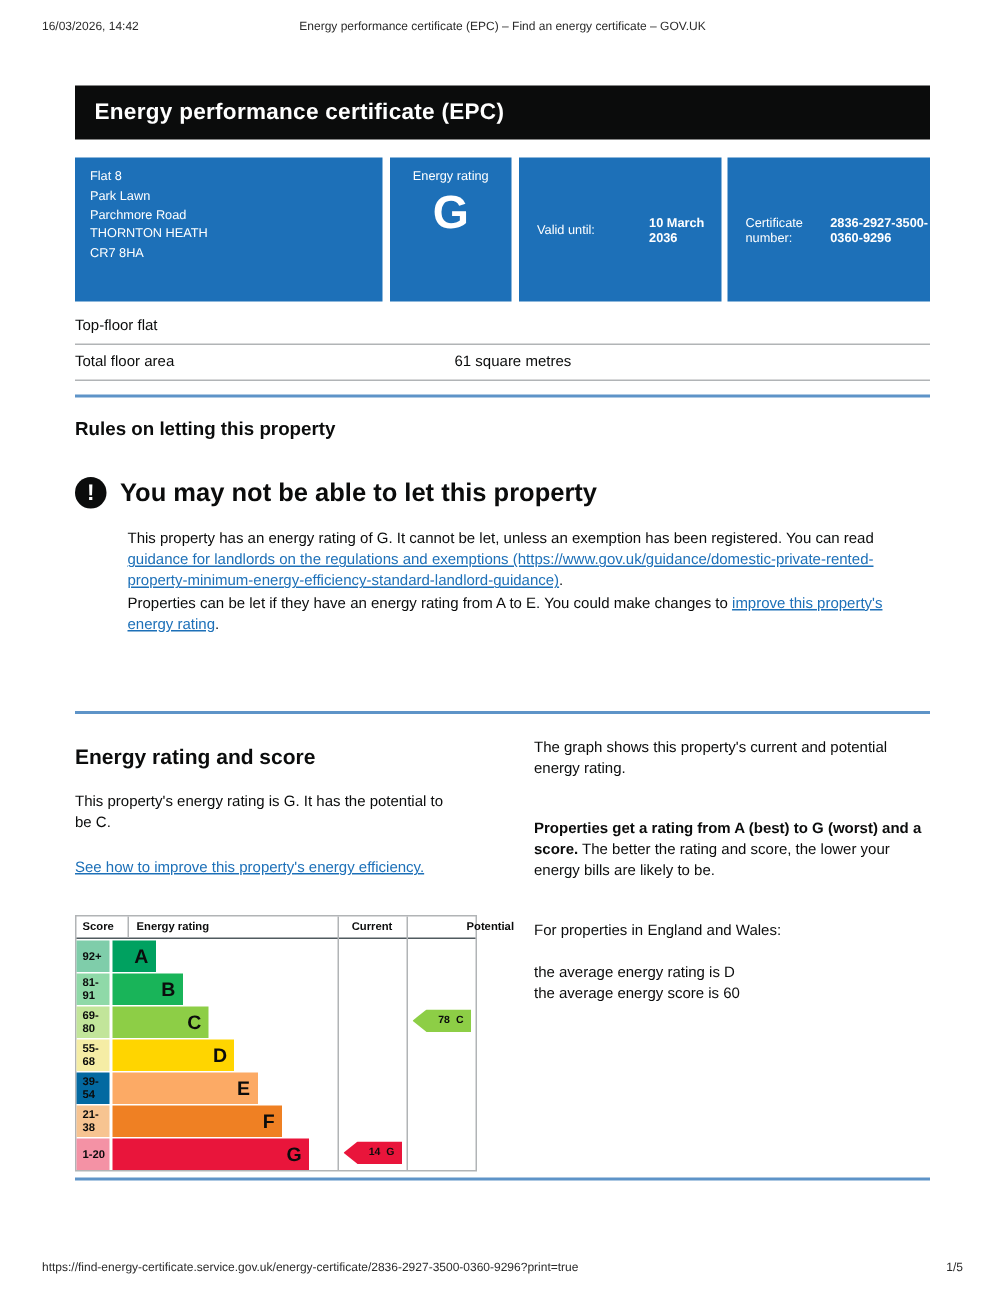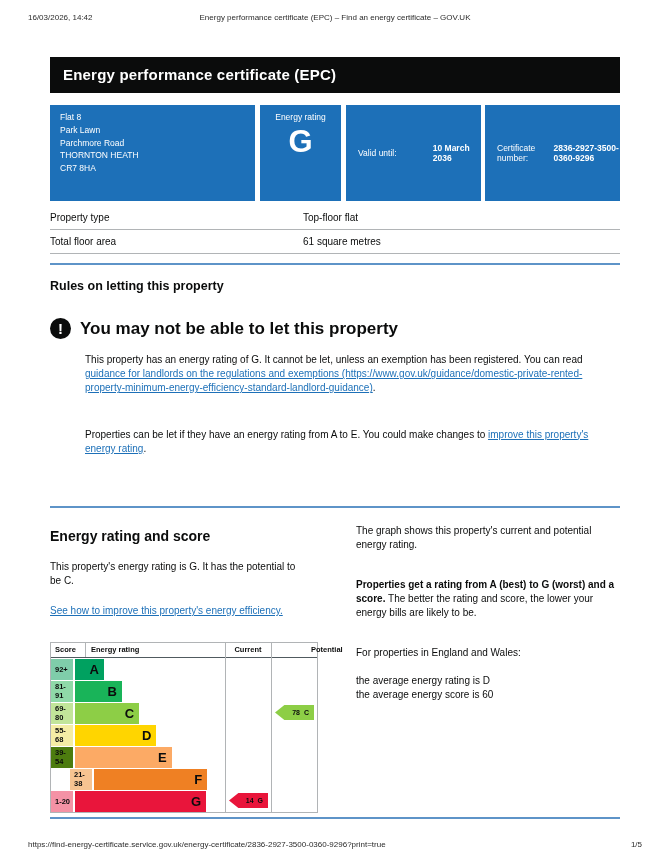--- a/index.html
+++ b/index.html
@@ -44,21 +44,21 @@
 
   .rules-heading { font-size: 12.5px; font-weight: bold; margin-top: 14px; }
 
   .warning-head { display: flex; align-items: center; gap: 9px; margin-top: 25px; }
   .warn-icon { width: 21px; height: 21px; border-radius: 50%; background: #0b0c0c; color: #fff;
                font-weight: bold; font-size: 15px; line-height: 21px; text-align: center; flex: 0 0 21px; }
   .warning-title { font-size: 17px; font-weight: bold; }
 
   .warn-body { margin-left: 35px; font-size: 10px; line-height: 1.42; }
   .warn-body p.p1 { margin-top: 14px; }
-  .warn-body p.p2 { margin-top: 32px; }
+  .warn-body p.p2 { margin-top: 0; }
   a { color: #1d70b8; }
 
   .two-col { display: flex; margin-top: 12px; }
   .col-left { width: 290px; flex: 0 0 290px; }
   .col-right { flex: 1; padding-left: 16px; }
 
   .score-heading { font-size: 14px; font-weight: bold; margin-top: 8px; }
   .intro-p { font-size: 10px; line-height: 1.4; margin-top: 16px; width: 250px; }
   .improve-link { display: block; font-size: 10px; line-height: 1.4; margin-top: 16px; width: 250px; }
 
@@ -120,21 +120,20 @@
       </div>
       <div class="meta-cell">
         <span class="mlabel">Certificate number:</span>
         <span class="mvalue">2836-2927-3500-0360-9296</span>
       </div>
     </div>
   </div>
 
   <div class="prop-table">
     <div class="prop-row">
-      <span class="plabel">Property type</span>
       <span class="pvalue">Top-floor flat</span>
     </div>
     <div class="prop-row">
       <span class="plabel">Total floor area</span>
       <span class="pvalue">61 square metres</span>
     </div>
   </div>
 
   <hr class="blue-rule rule-1">
 
@@ -184,27 +183,27 @@
               <span class="band-bar" style="background: rgb(141, 206, 70); width: 46.5%;">C</span>
             </span>
         </div>
         <div class="band-row">
           <span class="band-score" style="background: rgb(245, 237, 165);">55-68</span>
           <span class="band-bar-wrap">
               <span class="band-bar" style="background: rgb(255, 213, 0); width: 59%;">D</span>
             </span>
         </div>
         <div class="band-row">
-          <span class="band-score" style="background: #4d7c0f;">39-54</span>
+          <span class="band-score" style="background: #0369a1;">39-54</span>
           <span class="band-bar-wrap">
               <span class="band-bar" style="background: rgb(252, 170, 101); width: 70%;">E</span>
             </span>
         </div>
         <div class="band-row">
-          <span class="band-score" style="background: rgb(247, 196, 145); margin-left: 19px;">21-38</span>
+          <span class="band-score" style="background: rgb(247, 196, 145);">21-38</span>
           <span class="band-bar-wrap">
               <span class="band-bar" style="background: rgb(239, 128, 35); width: 82%;">F</span>
             </span>
         </div>
         <div class="band-row">
           <span class="band-score" style="background: rgb(244, 146, 165);">1-20</span>
           <span class="band-bar-wrap">
               <span class="band-bar" style="background: rgb(233, 21, 59); width: 95%;">G</span>
             </span>
         </div>

